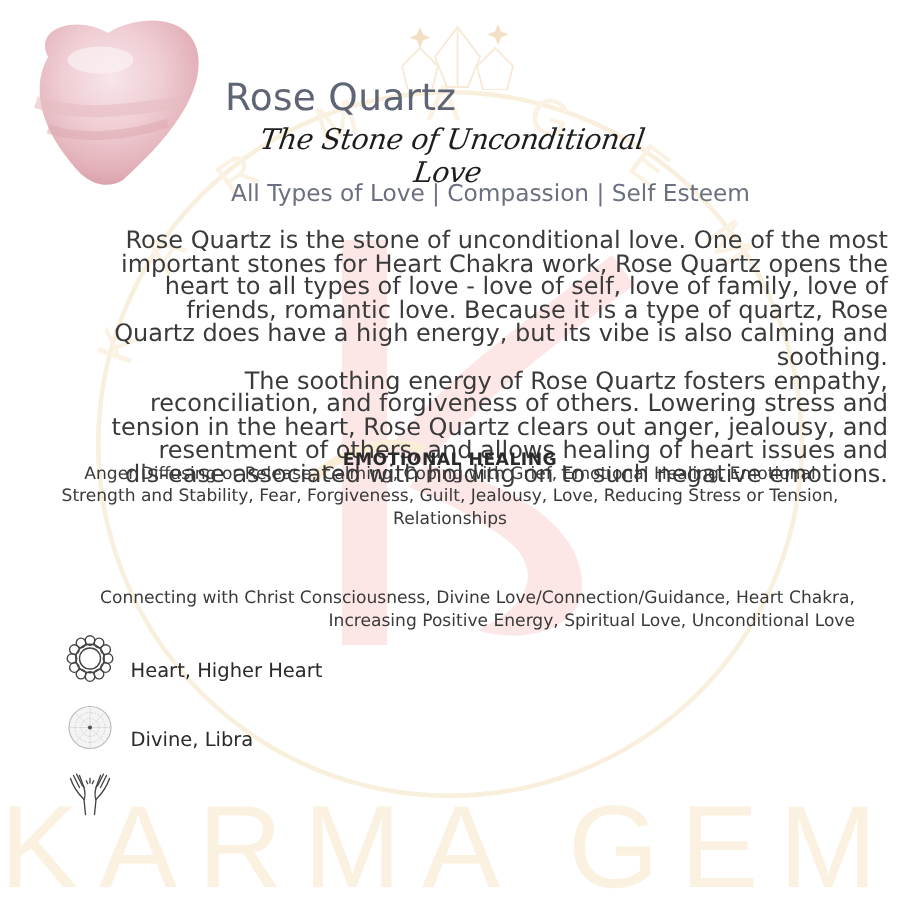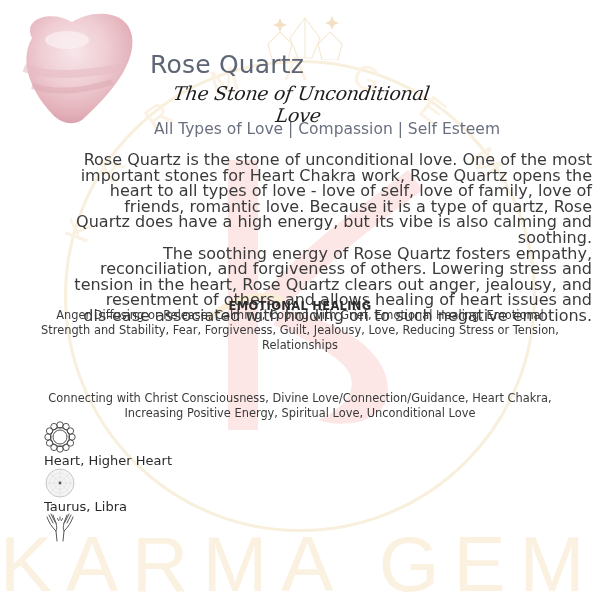--- a/index.html
+++ b/index.html
@@ -56,21 +56,21 @@
       position:absolute; left:100px; width:400px; text-align:center;
       font-family:"DejaVu Sans",sans-serif; font-size:11.5px; font-weight:bold; color:#2a2a2a;
       letter-spacing:0.3px;
     }
     .section-body {
       position:absolute; left:30px; width:540px; text-align:center;
       font-family:"DejaVu Sans",sans-serif; font-size:11.4px; line-height:15.2px; color:#3a3a3a;
     }
 
     
-    .info-row { position:absolute; left:44px; height:34px; display:flex; align-items:flex-start;flex-direction:column; }
+    .info-row { position:absolute; left:44px; height:34px; display:flex; align-items:flex-end; }
     .info-row .ico { width:32px; height:32px; margin-right:11px; flex:none; }
     .info-row .txt {
       font-family:"DejaVu Sans",sans-serif; font-size:13px; color:#2a2a2a;
     }
   </style>
 </head>
 <body>
 
 <div class="canvas">
 
@@ -127,21 +127,21 @@
   <div class="subtitle">All Types of Love | Compassion | Self Esteem</div>
 
   <div class="desc">
     <p>Rose Quartz is the stone of unconditional love. One of the most important stones for Heart Chakra work, Rose Quartz opens the heart to all types of love - love of self, love of family, love of friends, romantic love. Because it is a type of quartz, Rose Quartz does have a high energy, but its vibe is also calming and soothing.</p>
     <p>The soothing energy of Rose Quartz fosters empathy, reconciliation, and forgiveness of others. Lowering stress and tension in the heart, Rose Quartz clears out anger, jealousy, and resentment of others, and allows healing of heart issues and dis-ease associated with holding on to such negative emotions.</p>
   </div>
 
   <div class="section-head" style="top:299px;">EMOTIONAL HEALING</div>
   <div class="section-body" style="top:308px;">Anger Diffusing or Release, Calming, Coping with Grief, Emotional Healing, Emotional Strength and Stability, Fear, Forgiveness, Guilt, Jealousy, Love, Reducing Stress or Tension, Relationships</div>
 
-  <div class="section-body" style="top:391px;">Connecting with Christ Consciousness, Divine Love/Connection/Guidance, Heart Chakra, Increasing Positive Energy, Spiritual Love, Unconditional Love</div>
+  <div class="section-body" style="top:391px;text-align:right;">Connecting with Christ Consciousness, Divine Love/Connection/Guidance, Heart Chakra, Increasing Positive Energy, Spiritual Love, Unconditional Love</div>
 
   <div class="info-row" style="top:421px;">
     <svg class="ico" viewBox="0 0 32 32">
       <g fill="none" stroke="#444" stroke-width="0.9">
         <circle cx="16" cy="16" r="7"></circle>
         <circle cx="16" cy="16" r="9.5"></circle>
         <g>
           <circle cx="16" cy="4" r="3.2"></circle>
           <circle cx="22" cy="5.6" r="3.2"></circle>
           <circle cx="26.4" cy="10" r="3.2"></circle>
@@ -166,21 +166,21 @@
       <circle cx="16" cy="16" r="10" fill="none" stroke="#c8c8c8" stroke-width="0.6" stroke-dasharray="1 1"></circle>
       <circle cx="16" cy="16" r="6" fill="none" stroke="#c8c8c8" stroke-width="0.6" stroke-dasharray="1 1"></circle>
       <g stroke="#d0d0d0" stroke-width="0.4">
         <line x1="16" y1="2" x2="16" y2="30"></line>
           <line x1="2" y1="16" x2="30" y2="16"></line>
         <line x1="6" y1="6" x2="26" y2="26"></line>
           <line x1="26" y1="6" x2="6" y2="26"></line>
       </g>
       <circle cx="16" cy="16" r="1.4" fill="#555"></circle>
     </svg>
-    <span class="txt">Taurus, Libra</span>
+    <span class="txt">Divine, Libra</span>
   </div>
 
   <div class="info-row" style="top:511px;">
     <svg class="ico" viewBox="0 0 32 32">
       <g fill="none" stroke="#444" stroke-width="0.9" stroke-linecap="round">
         <path d="M3 6 C 5 12, 8 16, 12 20 L 13 30"></path>
         <path d="M5 4 L 9 12"></path>
           <path d="M7 3 L 11 11"></path>
           <path d="M9 4 L 12 12"></path>
         <path d="M12 12 C 13 16, 13 18, 12 20"></path>

